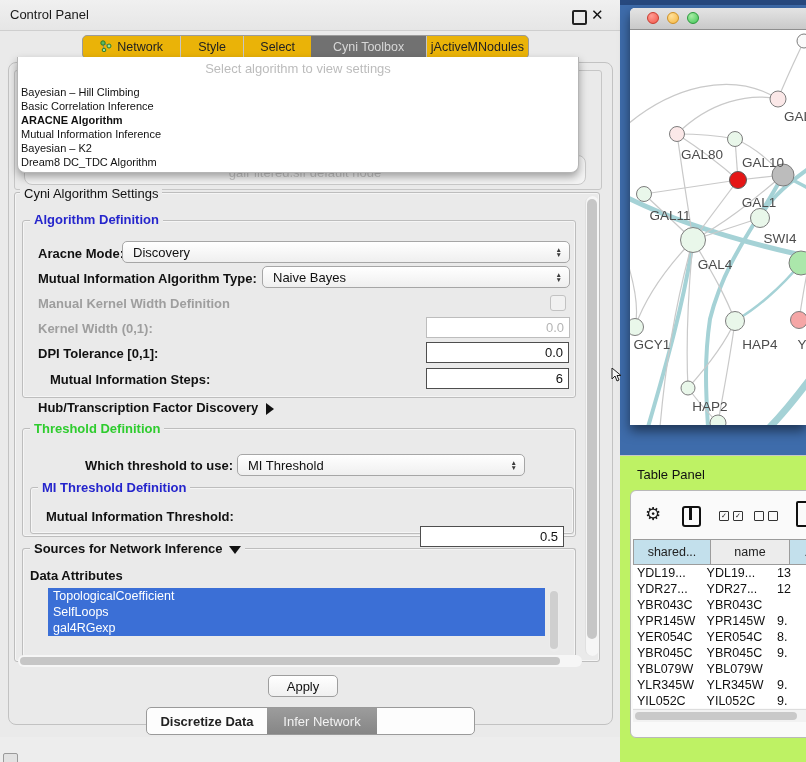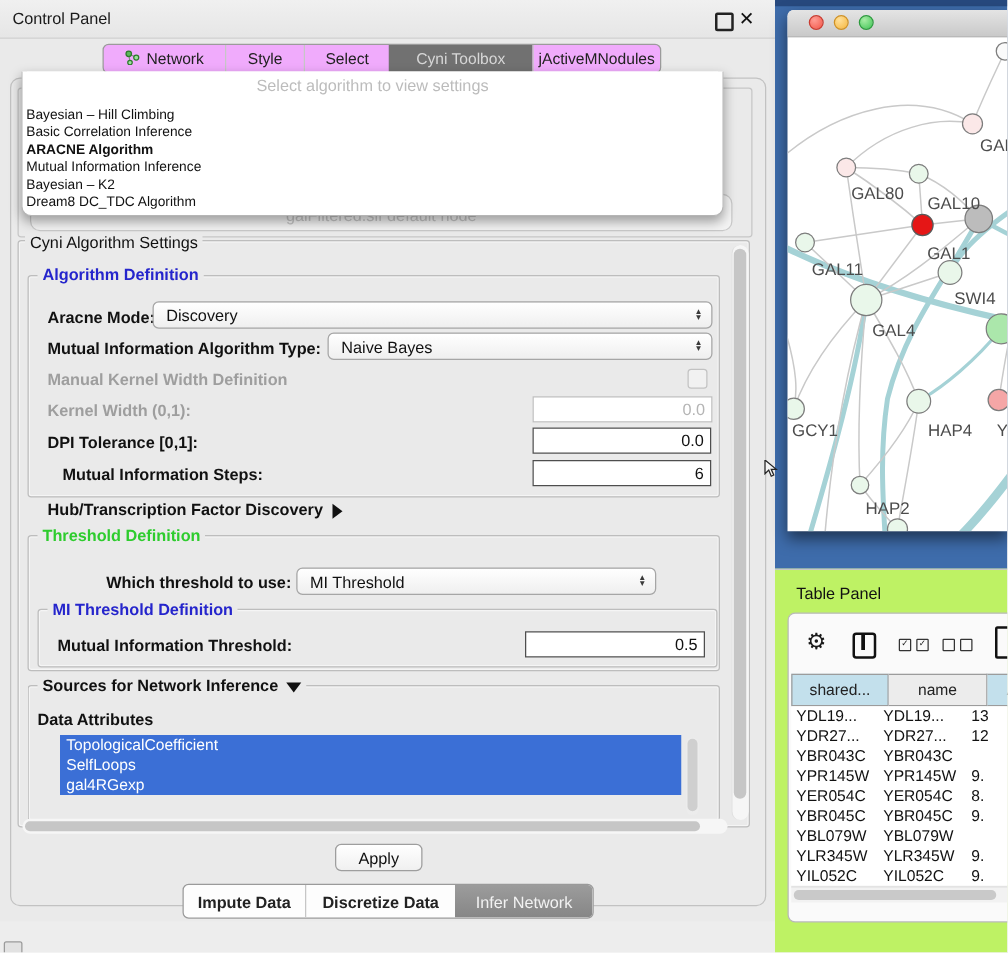--- a/index.html
+++ b/index.html
@@ -9,21 +9,21 @@
   .nowrap{white-space:nowrap;overflow:hidden;}
 
   
   .control-panel{left:0;top:0;width:620px;height:737px;background:#eaeaea;}
   .cp-titlebar{left:0;top:0;width:620px;height:30px;background:linear-gradient(#f0f0f0,#e6e6e6);border-bottom:1px solid #cfcfcf;}
   .cp-title{left:10px;top:7px;font-size:13px;color:#1a1a1a;}
   .float-btn{left:572px;top:10px;width:11px;height:11px;border:2px solid #222;border-radius:2px;}
   .close-btn{left:591px;top:6px;font-size:15px;font-weight:bold;color:#111;}
 
   
-  .tabbar{left:82px;top:35px;width:445px;height:22px;border:1px solid #9b9b9b;border-radius:5px;background:#f0abfc;display:flex;overflow:hidden;}
+  .tabbar{left:82px;top:35px;width:445px;height:22px;border:1px solid #9b9b9b;border-radius:5px;background:#eab308;display:flex;overflow:hidden;}
   .tabseg{display:flex;align-items:center;justify-content:center;font-size:12.5px;color:#222;border-left:1px solid #c6c6c6;white-space:nowrap;}
   .tabseg:first-child{border-left:none;}
   .tabseg.sel{background:var(--tab-selected-gray);color:#d7d7d7;border-left:none;}
   .net-ico{margin-right:5px;}
 
   
   .outer-border{left:8px;top:62px;width:603px;height:661px;border:1px solid #c2c2c2;border-radius:8px;}
   .ghost-group{left:14px;top:70px;width:586px;height:118px;border:1px solid #c6c6c6;border-radius:3px;z-index:1;}
   .ghost-combo{left:24px;top:155px;width:562px;height:30px;border:1px solid #c9c9c9;border-radius:8px;background:#f4f4f4;z-index:2;color:#c6c6c6;font-size:13px;padding-top:9px;text-align:center;box-sizing:border-box;}
 
@@ -212,21 +212,21 @@
     <div class="lbl" style="left:85px;top:458px;">Which threshold to use:</div>
     <div class="combo" style="left:237px;top:454px;width:288px;">
       <span class="ctext">MI Threshold</span>
       <span class="arrows">▲<br>▼</span>
     </div>
 
     <div class="group" style="left:30px;top:487px;width:542px;height:45px;"></div>
     <div class="gtitle blue-t" style="left:38px;top:480px;font-weight:bold;">MI Threshold Definition</div>
 
     <div class="lbl" style="left:46px;top:509px;">Mutual Information Threshold:</div>
-    <div class="field" style="left:420px;top:505px;width:132px;">0.5</div>
+    <div class="field" style="left:420px;top:526px;width:132px;">0.5</div>
 
     <div class="group" style="left:22px;top:548px;width:552px;height:108px;border-bottom:none;"></div>
     <div class="gtitle" style="left:30px;top:541px;font-weight:bold;">
       <span>Sources for Network Inference</span><span class="tri tri-down"></span>
     </div>
     <div class="lbl" style="left:30px;top:568px;">Data Attributes</div>
 
     <div class="abs" style="left:48px;top:588px;width:497px;">
       <div class="attr-item">TopologicalCoefficient</div>
       <div class="attr-item">SelfLoops</div>
@@ -239,23 +239,20 @@
     <div class="abs vscroll">
         <div class="abs vthumb"></div>
       </div>
     <div class="abs hscroll">
         <div class="abs hthumb"></div>
       </div>
 
     <div class="abs apply-btn">Apply</div>
 
     <div class="abs btabbar">
-      <div class="btabseg" style="width:97px">
-          <span>Impute Data</span>
-        </div>
       <div class="btabseg" style="width:120px">
           <span>Discretize Data</span>
         </div>
       <div class="btabseg sel" style="width:110px">
           <span>Infer Network</span>
         </div>
     </div>
   </div>
 
   <div class="abs mini-sq"></div>

